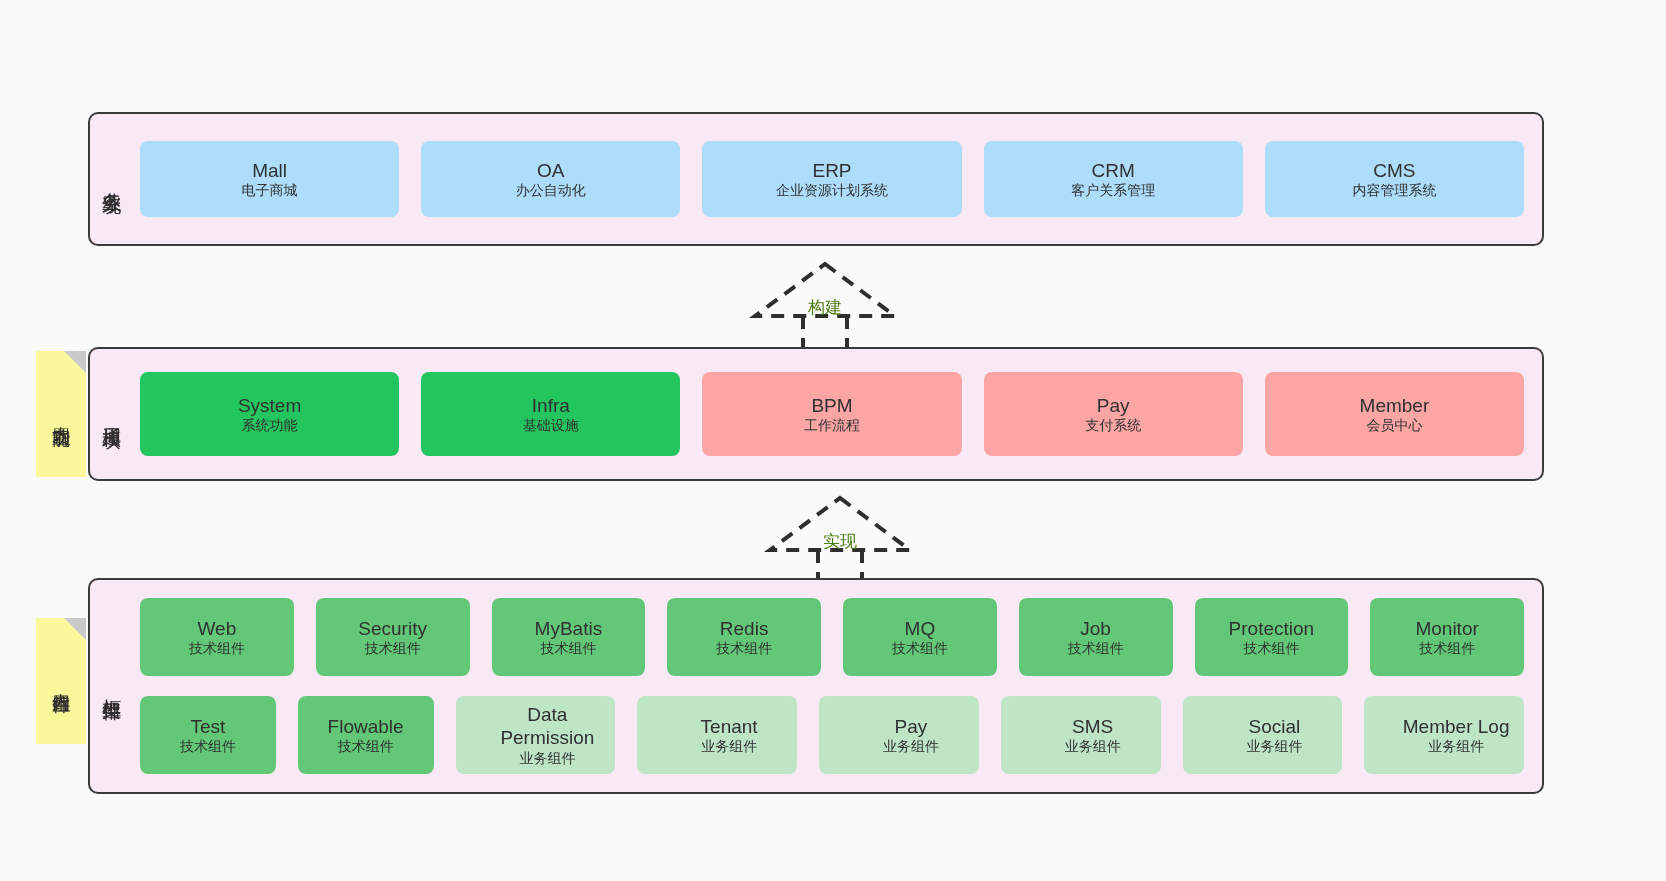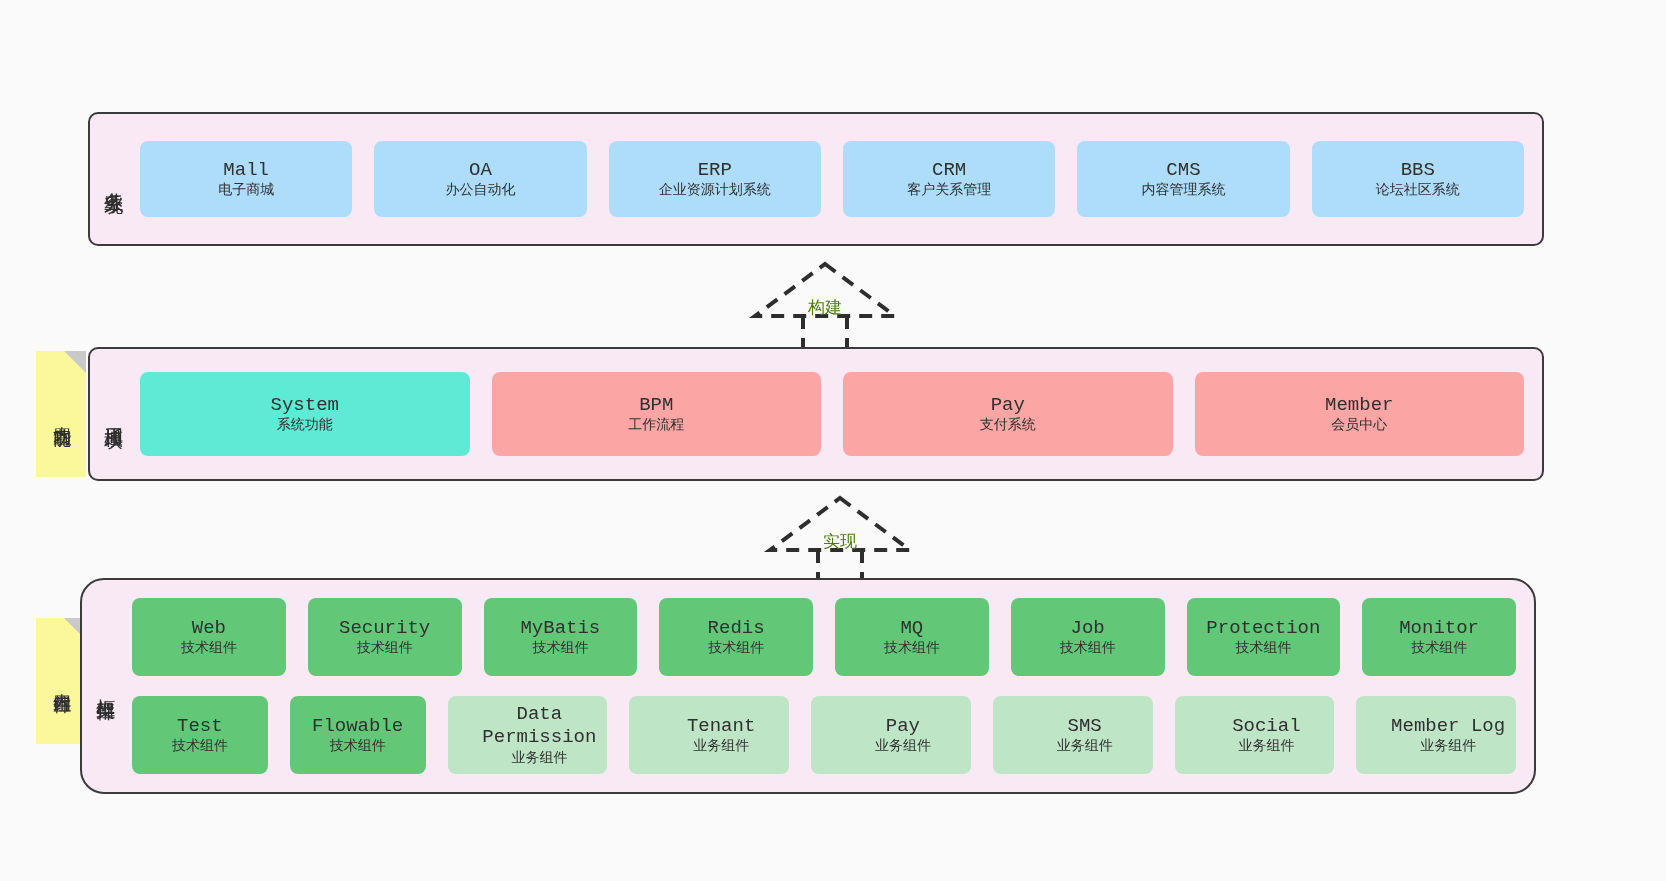--- a/index.html
+++ b/index.html
@@ -13,21 +13,20 @@
     font-family: "Liberation Sans", "DejaVu Sans", sans-serif;
     color: #333333;
     overflow: hidden;
     position: relative;
   }
 
   #canvas {
     position: relative;
     width: 1666px;
     height: 881px;
-    font-family: Liberation Mono, monospace;
   }
 
   
   .band {
     position: absolute;
     background: #f9e9f4;
     border: 2px solid #3b3b3b;
     border-radius: 10px;
     box-sizing: border-box;
     display: flex;
@@ -79,21 +78,21 @@
     text-align: center;
     line-height: 1.22;
     box-sizing: border-box;
     padding: 6px 4px;
     color: #303030;
   }
   .cell .t1 { font-size: 19px; }
   .cell .t2 { font-size: 14px; }
 
   .cell.blue       { background: #ADDDFB; }
-  .cell.red        { background: #5eead4; }
+  .cell.red        { background: #22c55e; }
   .cell.pink       { background: #fca5a5; }
   .cell.green      { background: #62C878; }
   .cell.lightgreen { background: #BDE5C6; padding-left: 28px; }
 
   .h-biz   { height: 76px; }
   .h-mod   { height: 84px; }
   .h-frame { height: 78px; }
 
   
   .sticky {
@@ -173,24 +172,20 @@
         <div class="cell blue h-biz">
           <span class="t1">CRM</span>
           <span class="t2">客户关系管理</span>
         </div>
 
         <div class="cell blue h-biz">
           <span class="t1">CMS</span>
           <span class="t2">内容管理系统</span>
         </div>
 
-        <div class="cell blue h-biz">
-          <span class="t1">BBS</span>
-          <span class="t2">论坛社区系统</span>
-        </div>
 
       </div>
     </div>
   </div>
 
   <div class="arrow" style="left:745px; top:258px;">
     <svg viewBox="0 0 160 100" width="160" height="100" aria-hidden="true">
 
       <path d="M 80 6 L 150 58 L 10 58 Z" fill="none" stroke="#2e2e2e" stroke-width="4" stroke-dasharray="13 9" stroke-linecap="butt"></path>
 
@@ -207,20 +202,24 @@
   <div class="band" id="band-modules" style="left:88px; top:347px; width:1456px; height:134px;">
     <div class="band-title">通用模块</div>
     <div class="band-body">
       <div class="row">
 
         <div class="cell red h-mod">
           <span class="t1">System</span>
           <span class="t2">系统功能</span>
         </div>
 
+        <div class="cell red h-mod">
+          <span class="t1">Infra</span>
+          <span class="t2">基础设施</span>
+        </div>
 
         <div class="cell pink h-mod">
           <span class="t1">BPM</span>
           <span class="t2">工作流程</span>
         </div>
 
         <div class="cell pink h-mod">
           <span class="t1">Pay</span>
           <span class="t2">支付系统</span>
         </div>
@@ -241,21 +240,21 @@
       <path d="M 58 58 L 58 100 M 102 58 L 102 100" fill="none" stroke="#2e2e2e" stroke-width="4" stroke-dasharray="13 9"></path>
     </svg>
     <span class="arr-label">实现</span>
   </div>
 
   <div class="sticky" style="left:36px; top:618px; width:50px; height:126px;">
     <span class="fold"></span>
     <span>内置组件</span>
   </div>
 
-  <div class="band" id="band-framework" style="left:80px; top:578px; width:1456px; height:216px;border-radius:24px;">
+  <div class="band" id="band-framework" style="left:88px; top:578px; width:1456px; height:216px;">
     <div class="band-title">框架组件</div>
     <div class="band-body">
 
       <div class="row">
         <div class="cell green h-frame">
           <span class="t1">Web</span>
           <span class="t2">技术组件</span>
         </div>
         <div class="cell green h-frame">
           <span class="t1">Security</span>

